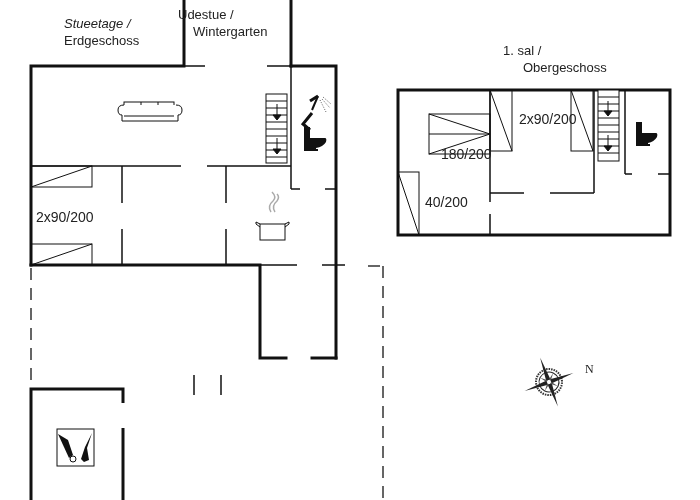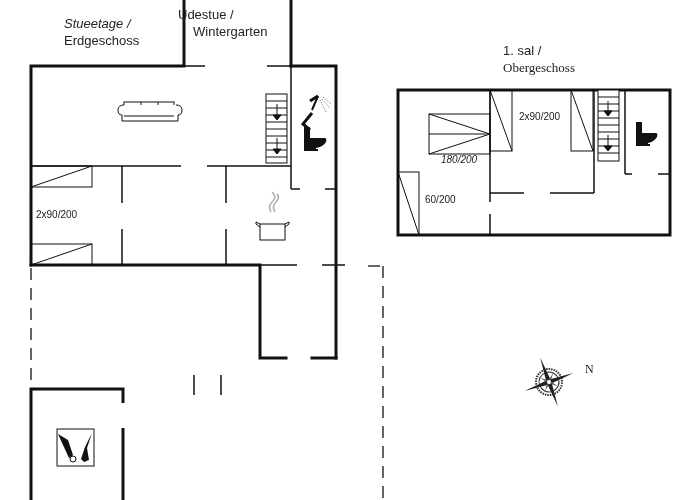--- a/index.html
+++ b/index.html
@@ -1,19 +1,19 @@
 <!DOCTYPE html>
 <html><head>
 <meta charset="utf-8">
 <style>
   html, body { margin: 0; padding: 0; background: #ffffff; }
   body { width: 700px; height: 500px; overflow: hidden; position: relative; font-family: "Liberation Sans", sans-serif; }
   #plan { position: absolute; left: 0; top: 0; width: 700px; height: 500px; }
   .label { position: absolute; font-size: 13px; line-height: 18px; color: #222; white-space: nowrap; }
-  .small { position: absolute; font-size: 10px; color: #222; white-space: nowrap; }
+  .small { position: absolute; font-size: 14px; color: #222; white-space: nowrap; }
   .north { position: absolute; font-family: "Liberation Serif", serif; font-size: 12px; color: #222; }
 </style>
 </head>
 <body>
 
 <svg id="plan" viewBox="0 0 700 500" xmlns="http://www.w3.org/2000/svg">
 
   <g stroke="#111" stroke-width="3" fill="none" stroke-linecap="square">
 
     <polyline points="31,265 31,66 184,66 184,0"></polyline>
@@ -199,20 +199,20 @@
   </g>
 </svg>
 
 <div class="label" style="left:64px; top:15px;font-style:italic;">Stueetage /</div>
 <div class="label" style="left:64px; top:32px;">Erdgeschoss</div>
 
 <div class="label" style="left:178px; top:6px;">Udestue /</div>
 <div class="label" style="left:193px; top:23px;">Wintergarten</div>
 
 <div class="label" style="left:503px; top:42px;">1. sal /</div>
-<div class="label" style="left:503px; top:59px;font-family:Liberation Serif, serif;">Obergeschoss</div>
+<div class="label" style="left:523px; top:59px;">Obergeschoss</div>
 
 <div class="small" style="left:36px; top:209px;">2x90/200</div>
-<div class="small" style="left:441px; top:154px;font-style:italic;">180/200</div>
+<div class="small" style="left:441px; top:146px;">180/200</div>
 <div class="small" style="left:519px; top:111px;">2x90/200</div>
-<div class="small" style="left:425px; top:194px;">60/200</div>
+<div class="small" style="left:425px; top:194px;">40/200</div>
 
 <div class="north" style="left:585px; top:362px;">N</div>
 
 </body></html>

